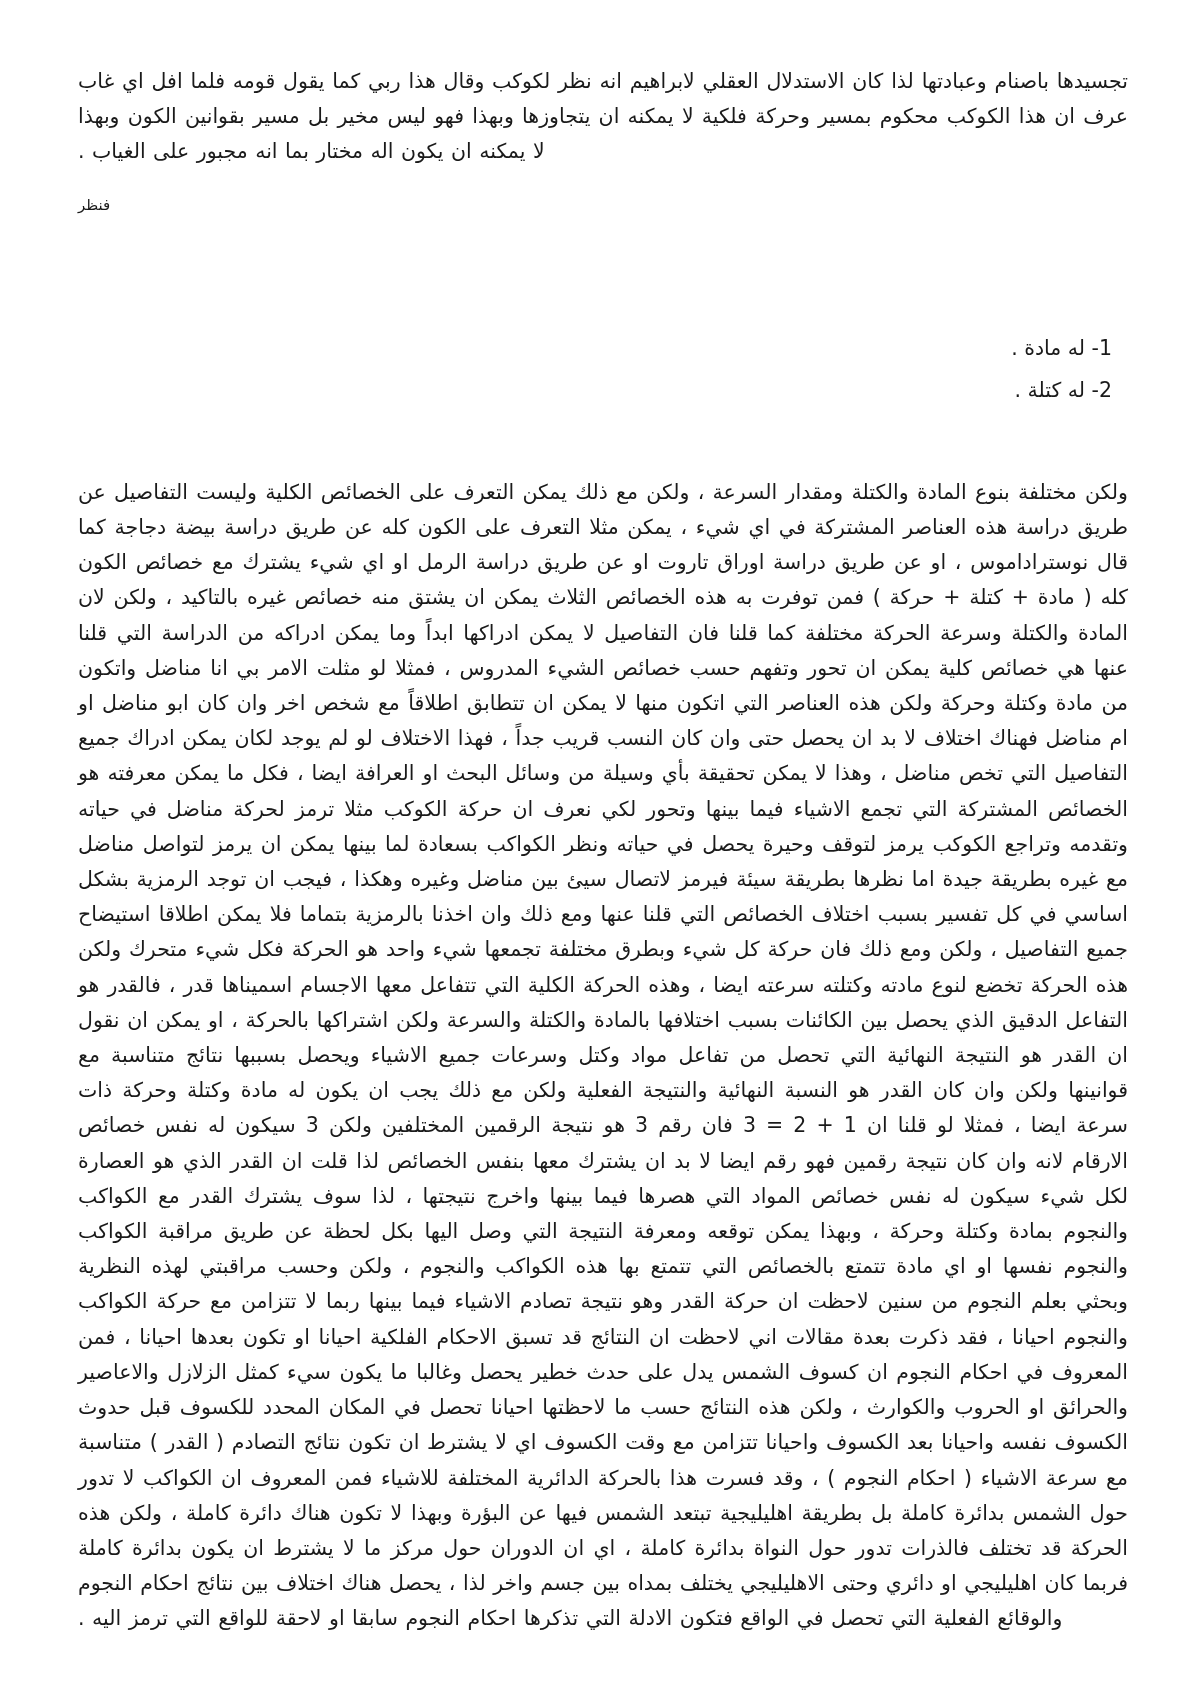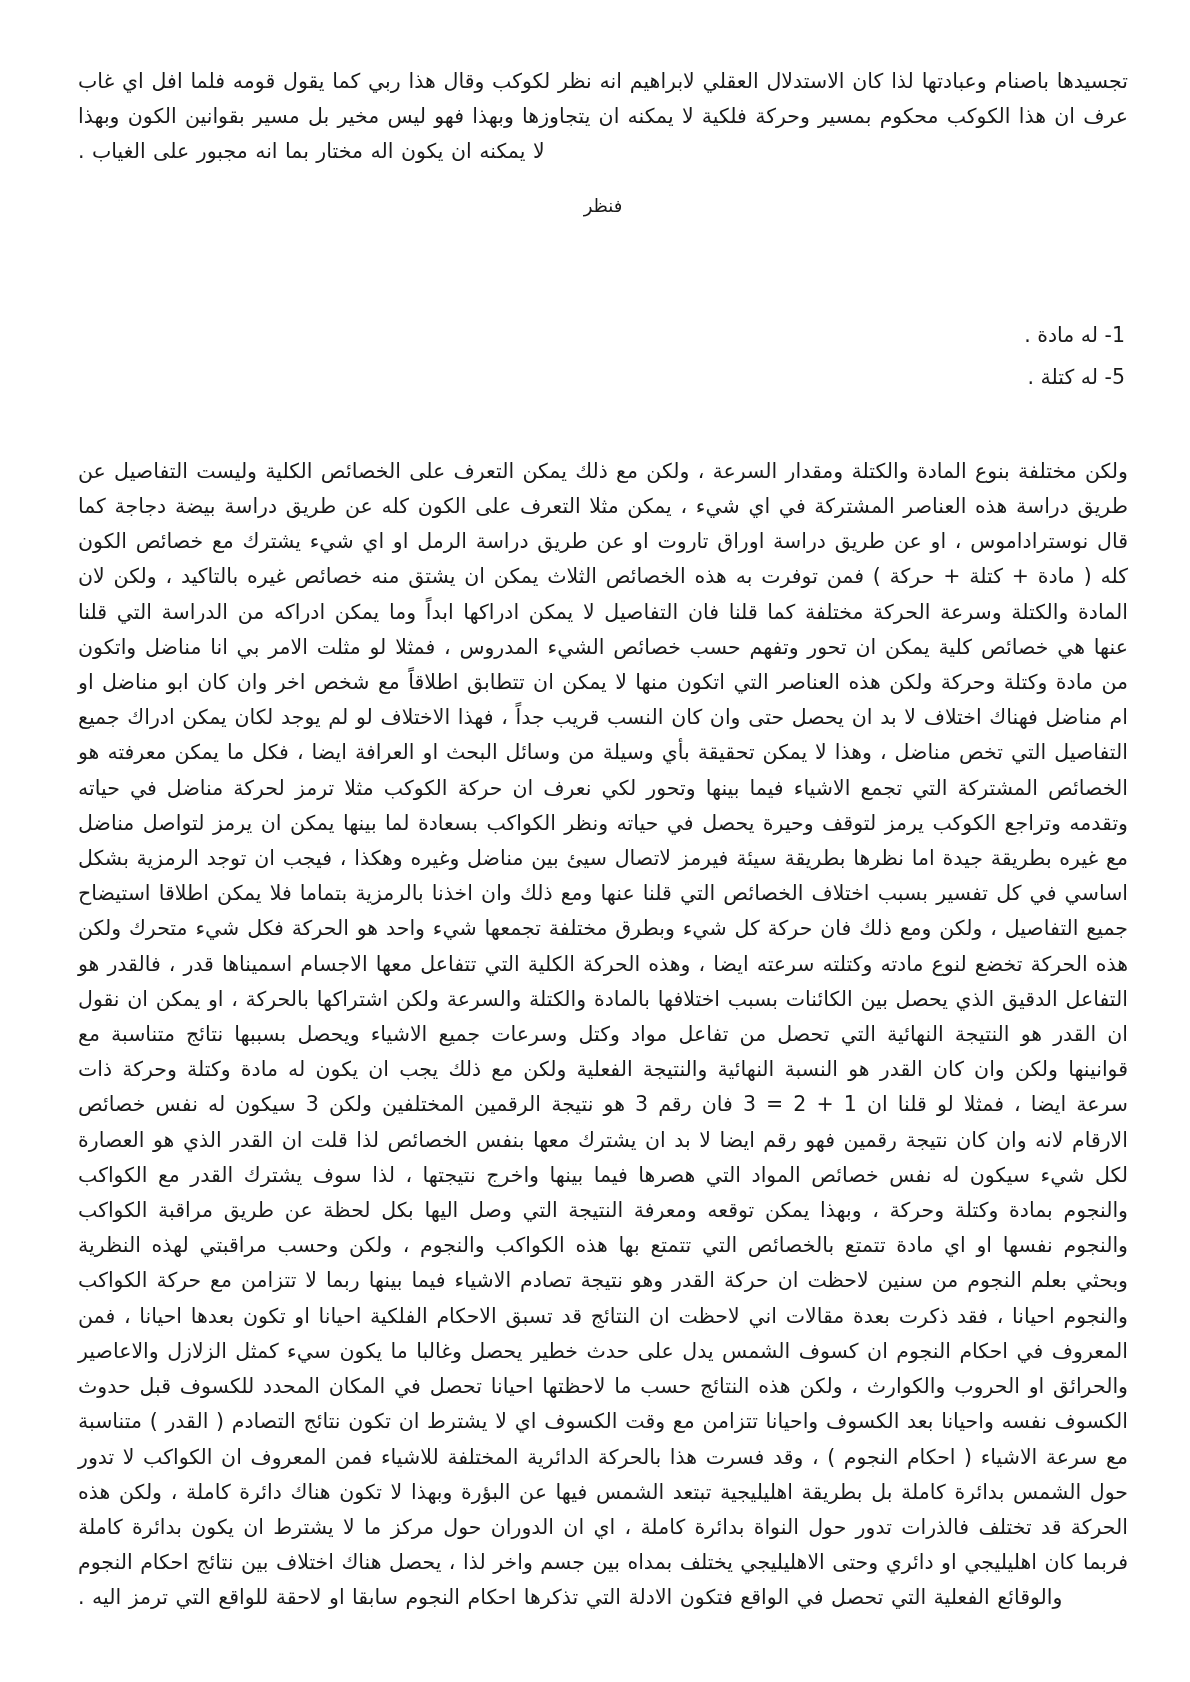--- a/index.html
+++ b/index.html
@@ -34,31 +34,31 @@
     margin: 0;
   }
   .para.opening {
     margin-top: 2px;
   }
   .para.body-main {
     margin-top: 0;
   }
   .line-single {
     direction: rtl;
-    text-align: center;
-    font-size: 18px;
+    text-align: left;
+    font-size: 15px;
     line-height: 35.2px;
     margin: 0;
   }
   .gap-sm { height: 18px; }
   .gap-lg { height: 40px; }
   .gap-xl { height: 52px; }
   .list {
     list-style: none;
-    margin: 3px;
+    margin: 16px;
     padding: 0;
     direction: rtl;
     text-align: right;
   }
   .list li {
     font-size: 20.5px;
     line-height: 34px;
     margin: 0 0 8px 0;
     padding: 0;
     direction: rtl;
@@ -77,20 +77,20 @@
 
   <p class="line-single">فنظر</p>
 
   <div class="spacer-block gap-lg"></div>
 
 
   <div class="spacer-block gap-xl"></div>
 
   <ul class="list">
     <li>1- له مادة .</li>
-    <li>5- له كتلة .</li>
+    <li>2- له كتلة .</li>
   </ul>
 
   <div class="spacer-block gap-xl"></div>
 
   <p class="para body-main">ولكن مختلفة بنوع المادة والكتلة ومقدار السرعة ، ولكن مع ذلك يمكن التعرف على الخصائص الكلية وليست التفاصيل عن طريق دراسة هذه العناصر المشتركة في اي شيء ، يمكن مثلا التعرف على الكون كله عن طريق دراسة بيضة دجاجة كما قال نوستراداموس ، او عن طريق دراسة اوراق تاروت او عن طريق دراسة الرمل او اي شيء يشترك مع خصائص الكون كله ( مادة + كتلة + حركة ) فمن توفرت به هذه الخصائص الثلاث يمكن ان يشتق منه خصائص غيره بالتاكيد ، ولكن لان المادة والكتلة وسرعة الحركة مختلفة كما قلنا فان التفاصيل لا يمكن ادراكها ابداً وما يمكن ادراكه من الدراسة التي قلنا عنها هي خصائص كلية يمكن ان تحور وتفهم حسب خصائص الشيء المدروس ، فمثلا لو مثلت الامر بي انا مناضل واتكون من مادة وكتلة وحركة ولكن هذه العناصر التي اتكون منها لا يمكن ان تتطابق اطلاقاً مع شخص اخر وان كان ابو مناضل او ام مناضل فهناك اختلاف لا بد ان يحصل حتى وان كان النسب قريب جداً ، فهذا الاختلاف لو لم يوجد لكان يمكن ادراك جميع التفاصيل التي تخص مناضل ، وهذا لا يمكن تحقيقة بأي وسيلة من وسائل البحث او العرافة ايضا ، فكل ما يمكن معرفته هو الخصائص المشتركة التي تجمع الاشياء فيما بينها وتحور لكي نعرف ان حركة الكوكب مثلا ترمز لحركة مناضل في حياته وتقدمه وتراجع الكوكب يرمز لتوقف وحيرة يحصل في حياته ونظر الكواكب بسعادة لما بينها يمكن ان يرمز لتواصل مناضل مع غيره بطريقة جيدة اما نظرها بطريقة سيئة فيرمز لاتصال سيئ بين مناضل وغيره وهكذا ، فيجب ان توجد الرمزية بشكل اساسي في كل تفسير بسبب اختلاف الخصائص التي قلنا عنها ومع ذلك وان اخذنا بالرمزية بتماما فلا يمكن اطلاقا استيضاح جميع التفاصيل ، ولكن ومع ذلك فان حركة كل شيء وبطرق مختلفة تجمعها شيء واحد هو الحركة فكل شيء متحرك ولكن هذه الحركة تخضع لنوع مادته وكتلته سرعته ايضا ، وهذه الحركة الكلية التي تتفاعل معها الاجسام اسميناها قدر ، فالقدر هو التفاعل الدقيق الذي يحصل بين الكائنات بسبب اختلافها بالمادة والكتلة والسرعة ولكن اشتراكها بالحركة ، او يمكن ان نقول ان القدر هو النتيجة النهائية التي تحصل من تفاعل مواد وكتل وسرعات جميع الاشياء ويحصل بسببها نتائج متناسبة مع قوانينها ولكن وان كان القدر هو النسبة النهائية والنتيجة الفعلية ولكن مع ذلك يجب ان يكون له مادة وكتلة وحركة ذات سرعة ايضا ، فمثلا لو قلنا ان 1 + 2 = 3 فان رقم 3 هو نتيجة الرقمين المختلفين ولكن 3 سيكون له نفس خصائص الارقام لانه وان كان نتيجة رقمين فهو رقم ايضا لا بد ان يشترك معها بنفس الخصائص لذا قلت ان القدر الذي هو العصارة لكل شيء سيكون له نفس خصائص المواد التي هصرها فيما بينها واخرج نتيجتها ، لذا سوف يشترك القدر مع الكواكب والنجوم بمادة وكتلة وحركة ، وبهذا يمكن توقعه ومعرفة النتيجة التي وصل اليها بكل لحظة عن طريق مراقبة الكواكب والنجوم نفسها او اي مادة تتمتع بالخصائص التي تتمتع بها هذه الكواكب والنجوم ، ولكن وحسب مراقبتي لهذه النظرية وبحثي بعلم النجوم من سنين لاحظت ان حركة القدر وهو نتيجة تصادم الاشياء فيما بينها ربما لا تتزامن مع حركة الكواكب والنجوم احيانا ، فقد ذكرت بعدة مقالات اني لاحظت ان النتائج قد تسبق الاحكام الفلكية احيانا او تكون بعدها احيانا ، فمن المعروف في احكام النجوم ان كسوف الشمس يدل على حدث خطير يحصل وغالبا ما يكون سيء كمثل الزلازل والاعاصير والحرائق او الحروب والكوارث ، ولكن هذه النتائج حسب ما لاحظتها احيانا تحصل في المكان المحدد للكسوف قبل حدوث الكسوف نفسه واحيانا بعد الكسوف واحيانا تتزامن مع وقت الكسوف اي لا يشترط ان تكون نتائج التصادم ( القدر ) متناسبة مع سرعة الاشياء ( احكام النجوم ) ، وقد فسرت هذا بالحركة الدائرية المختلفة للاشياء فمن المعروف ان الكواكب لا تدور حول الشمس بدائرة كاملة بل بطريقة اهليليجية تبتعد الشمس فيها عن البؤرة وبهذا لا تكون هناك دائرة كاملة ، ولكن هذه الحركة قد تختلف فالذرات تدور حول النواة بدائرة كاملة ، اي ان الدوران حول مركز ما لا يشترط ان يكون بدائرة كاملة فربما كان اهليليجي او دائري وحتى الاهليليجي يختلف بمداه بين جسم واخر لذا ، يحصل هناك اختلاف بين نتائج احكام النجوم والوقائع الفعلية التي تحصل في الواقع فتكون الادلة التي تذكرها احكام النجوم سابقا او لاحقة للواقع التي ترمز اليه .</p>
 
 </div>
 
 </body></html>

